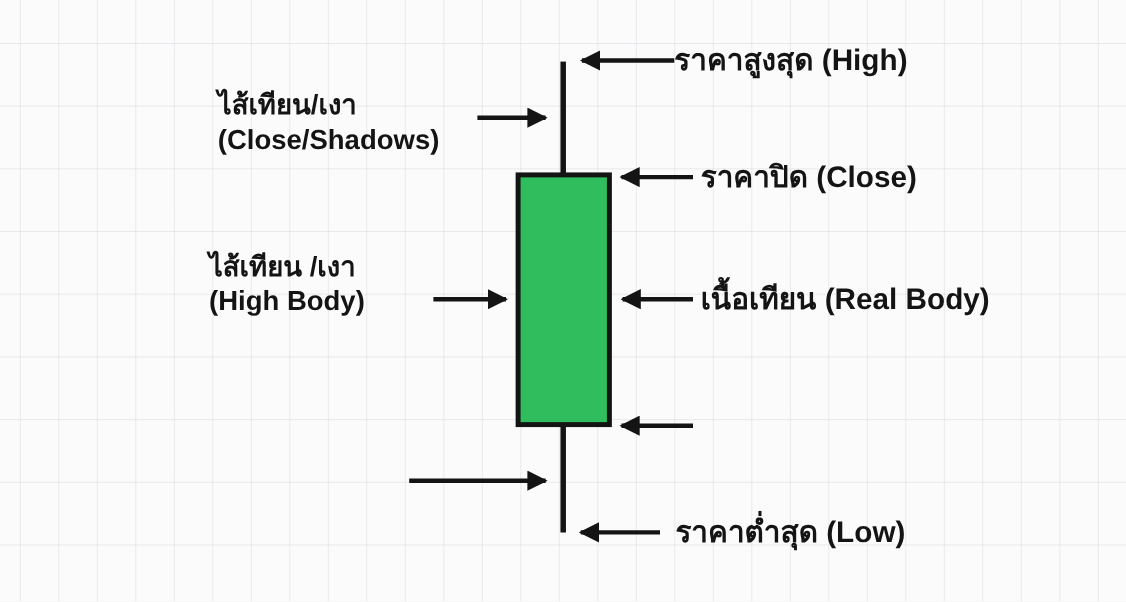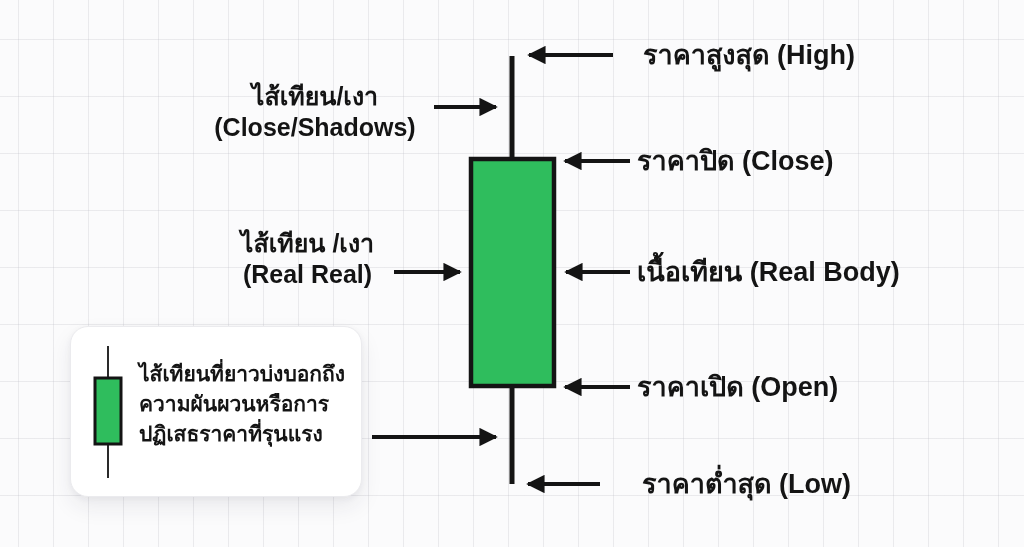--- a/index.html
+++ b/index.html
@@ -32,21 +32,21 @@
     white-space: nowrap;
     color: #141414;
   }
   .label-right {
     font-size: 27px;
     line-height: 32px;
   }
   .label-left {
     font-size: 25px;
     line-height: 31px;
-    text-align: center;
+    text-align: left;
   }
   .note-card {
     position: absolute;
     left: 70px;
     top: 326px;
     width: 292px;
     height: 171px;
     background: #ffffff;
     border: 1px solid #ebebee;
     border-radius: 18px;
@@ -90,40 +90,28 @@
     <line x1="613" y1="55" x2="529" y2="55" stroke="#141414" stroke-width="4" marker-end="url(#ah)"></line>
     <line x1="434" y1="107" x2="496" y2="107" stroke="#141414" stroke-width="4" marker-end="url(#ah)"></line>
     <line x1="630" y1="161" x2="565" y2="161" stroke="#141414" stroke-width="4" marker-end="url(#ah)"></line>
     <line x1="394" y1="272" x2="460" y2="272" stroke="#141414" stroke-width="4" marker-end="url(#ah)"></line>
     <line x1="630" y1="272" x2="566" y2="272" stroke="#141414" stroke-width="4" marker-end="url(#ah)"></line>
     <line x1="630" y1="387" x2="565" y2="387" stroke="#141414" stroke-width="4" marker-end="url(#ah)"></line>
     <line x1="600" y1="484" x2="528" y2="484" stroke="#141414" stroke-width="4" marker-end="url(#ah)"></line>
     <line x1="372" y1="437" x2="496" y2="437" stroke="#141414" stroke-width="4" marker-end="url(#ah)"></line>
   </svg>
 
-  <div class="label label-right" style="left:643px; top:39px;">ราคาสูงสุด (High)</div>
+  <div class="label label-right" style="left:613px; top:39px;">ราคาสูงสุด (High)</div>
   <div class="label label-right" style="left:637px; top:256px;">เนื้อเทียน (Real Body)</div>
   <div class="label label-right" style="left:637px; top:145px;">ราคาปิด (Close)</div>
-  <div class="label label-right" style="left:637px; top:371px;">ราคาเปิด (Open)</div>
-  <div class="label label-right" style="left:642px; top:468px;">ราคาต่ำสุด (Low)</div>
+  <div class="label label-right" style="left:614px; top:468px;">ราคาต่ำสุด (Low)</div>
 
   <div class="label label-left" style="left:198px; top:81px; width:234px;">
     <div>ไส้เทียน/เงา</div>
     <div>(Close/Shadows)</div>
   </div>
   <div class="label label-left" style="left:190px; top:228px; width:235px;">
     <div>ไส้เทียน /เงา</div>
-    <div>(Real Real)</div>
+    <div>(High Body)</div>
   </div>
 
-  <div class="note-card">
-    <svg class="mini-candle" width="60" height="160" viewBox="0 0 60 160">
-      <line x1="27" y1="11" x2="27" y2="143" stroke="#2a2a2a" stroke-width="2"></line>
-      <rect x="14" y="43" width="26" height="66" stroke="#141414" stroke-width="3" fill="#2fbd5d"></rect>
-    </svg>
-    <div class="note-text">
-      <div>ไส้เทียนที่ยาวบ่งบอกถึง</div>
-      <div>ความผันผวนหรือการ</div>
-      <div>ปฏิเสธราคาที่รุนแรง</div>
-    </div>
-  </div>
 
 </div>
 
 </body></html>

